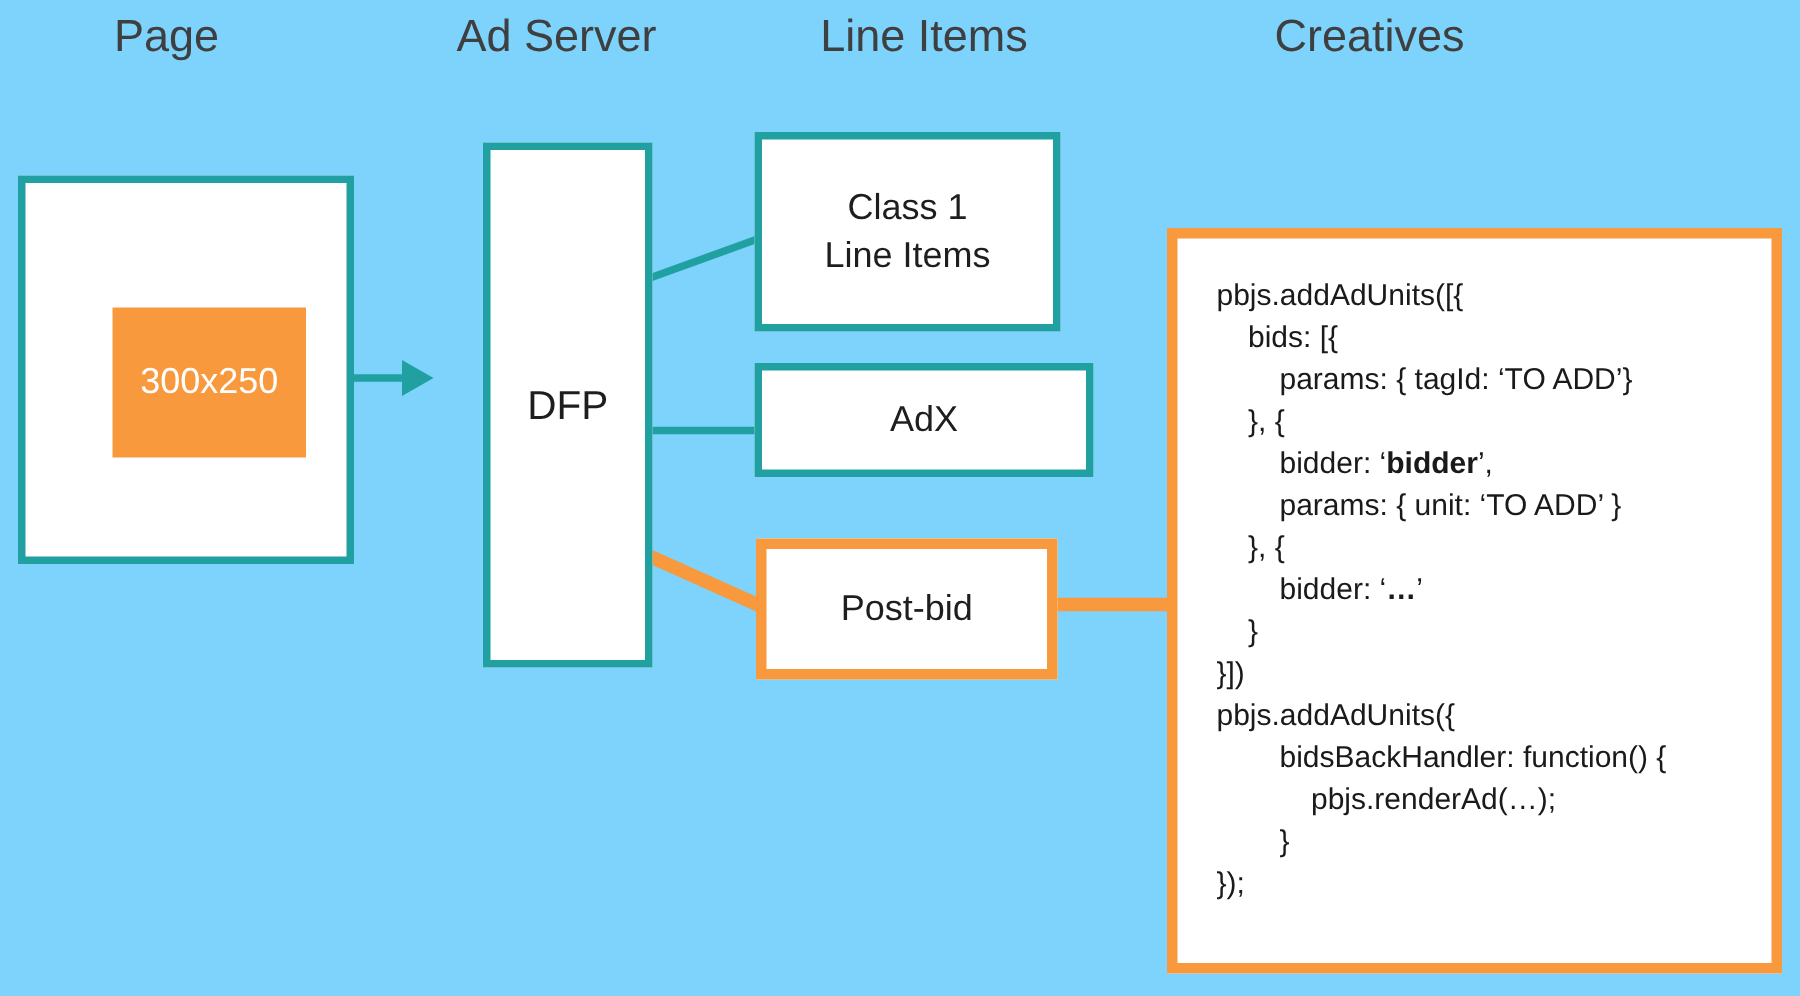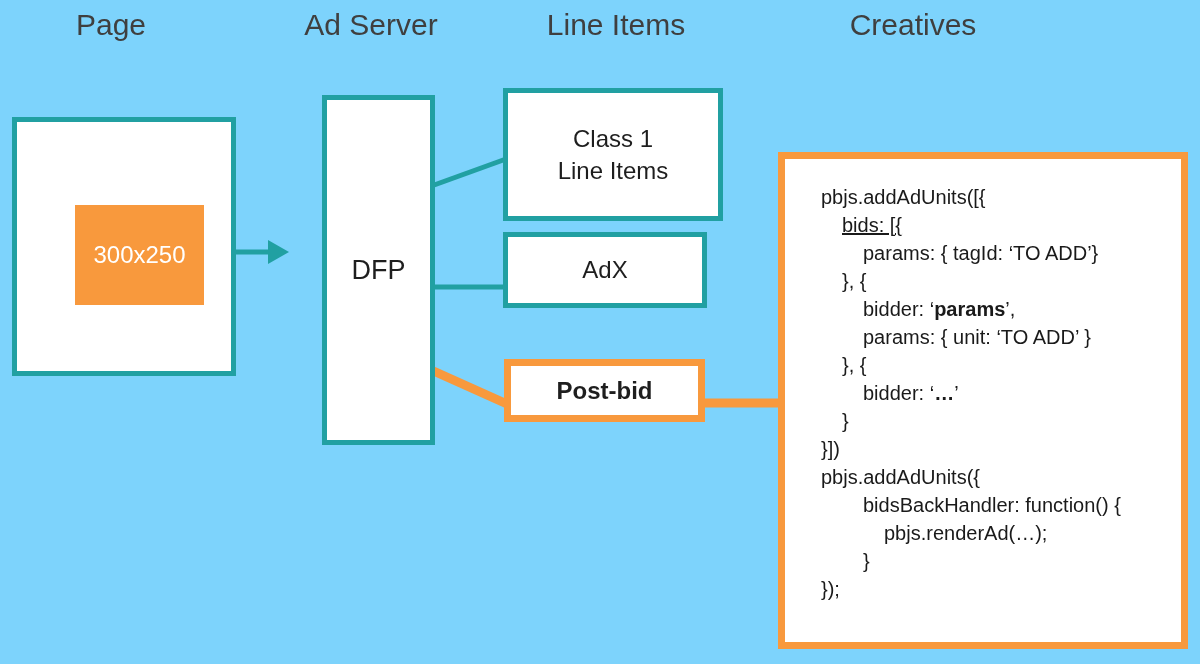--- a/index.html
+++ b/index.html
@@ -51,30 +51,30 @@
   .page-box { left: 12px; top: 117px; width: 224px; height: 259px; }
   .ad-slot {
     position: absolute;
     left: 58px; top: 83px;       
     width: 129px; height: 100px;
     background: var(--orange);
     display: flex; align-items: center; justify-content: center;
     color: #ffffff; font-size: 24px;
   }
   .dfp-box { left: 290px; top: 95px; width: 113px; height: 350px; font-size: 27px; margin-left: 32px; }
-  .class1-box { left: 503px; top: 88px; width: 220px; height: 133px; font-size: 24px; line-height: 32px; }
-  .adx-box { left: 503px; top: 232px; width: 204px; height: 76px; font-size: 24px; }
-  .postbid-box { left: 504px; top: 359px; width: 201px; height: 63px; font-size: 24px; font-weight: bold; border-width: 7px; }
+  .class1-box { left: 503px; top: 88px; width: 204px; height: 133px; font-size: 24px; line-height: 32px; }
+  .adx-box { left: 503px; top: 242px; width: 226px; height: 76px; font-size: 24px; }
+  .postbid-box { left: 504px; top: 359px; width: 201px; height: 94px; font-size: 24px; font-weight: normal; border-width: 7px; }
   .creatives-box {
     left: 778px; top: 152px; width: 410px; height: 497px;
     border-width: 7px;
     align-items: flex-start; justify-content: flex-start;
   }
   .code {
-    padding: 24px 6px 0 36px;
+    padding: 24px 6px 0 26px;
     font-size: 20px;
     line-height: 28px;
     color: var(--code_text);
     text-align: left;
     width: 100%;
   }
   .code-line { white-space: pre; }
   .code-line .b { font-weight: bold; }
 </style>
 </head>
@@ -117,24 +117,24 @@
     <span>AdX</span>
   </div>
 
   <div class="box orange-border postbid-box">
     <span>Post-bid</span>
   </div>
 
   <div class="box orange-border creatives-box">
     <div class="code">
         <div class="code-line" style="padding-left: 0px;"><span>pbjs.addAdUnits([{</span></div>
-        <div class="code-line" style="padding-left: 21px; text-decoration: underline;"><span>bids: [{</span></div>
+        <div class="code-line" style="padding-left: 21px;"><span>bids: [{</span></div>
         <div class="code-line" style="padding-left: 42px;"><span>params: { tagId: ‘TO ADD’}</span></div>
         <div class="code-line" style="padding-left: 21px;"><span>}, {</span></div>
-        <div class="code-line" style="padding-left: 42px;"><span>bidder: ‘</span><span class="b">params</span><span>’,</span></div>
+        <div class="code-line" style="padding-left: 42px;"><span>bidder: ‘</span><span class="b">bidder</span><span>’,</span></div>
         <div class="code-line" style="padding-left: 42px;"><span>params: { unit: ‘TO ADD’ }</span></div>
         <div class="code-line" style="padding-left: 21px;"><span>}, {</span></div>
         <div class="code-line" style="padding-left: 42px;"><span>bidder: ‘</span><span class="b">…</span><span>’</span></div>
         <div class="code-line" style="padding-left: 21px;"><span>}</span></div>
         <div class="code-line" style="padding-left: 0px;"><span>}])</span></div>
         <div class="code-line" style="padding-left: 0px;"><span>pbjs.addAdUnits({</span></div>
         <div class="code-line" style="padding-left: 42px;"><span>bidsBackHandler: function() {</span></div>
         <div class="code-line" style="padding-left: 63px;"><span>pbjs.renderAd(…);</span></div>
         <div class="code-line" style="padding-left: 42px;"><span>}</span></div>
         <div class="code-line" style="padding-left: 0px;"><span>});</span></div>

